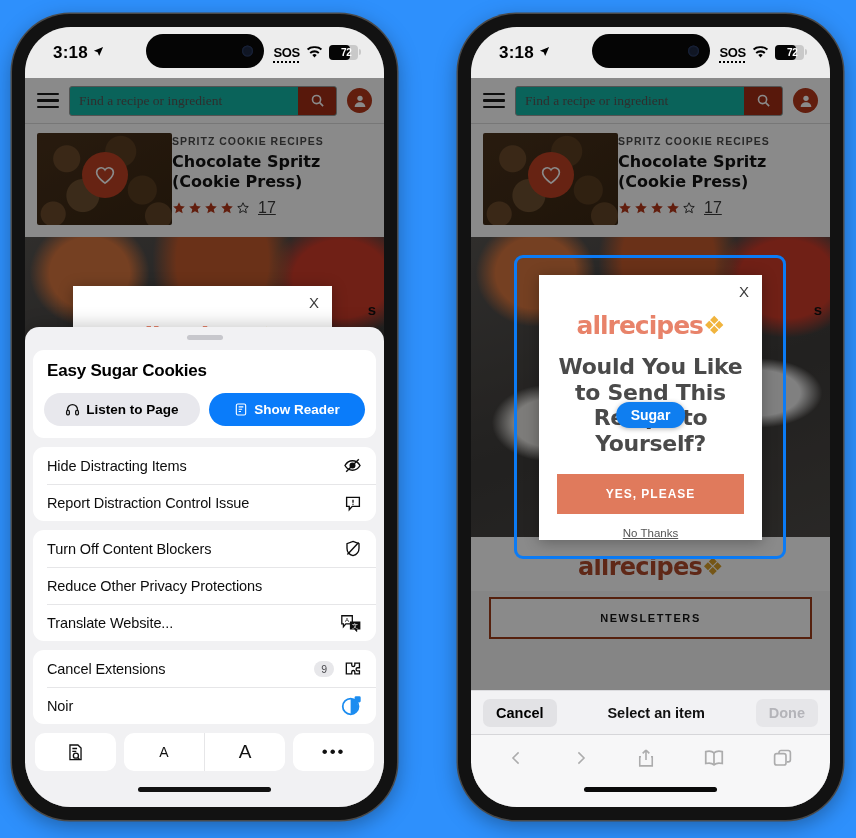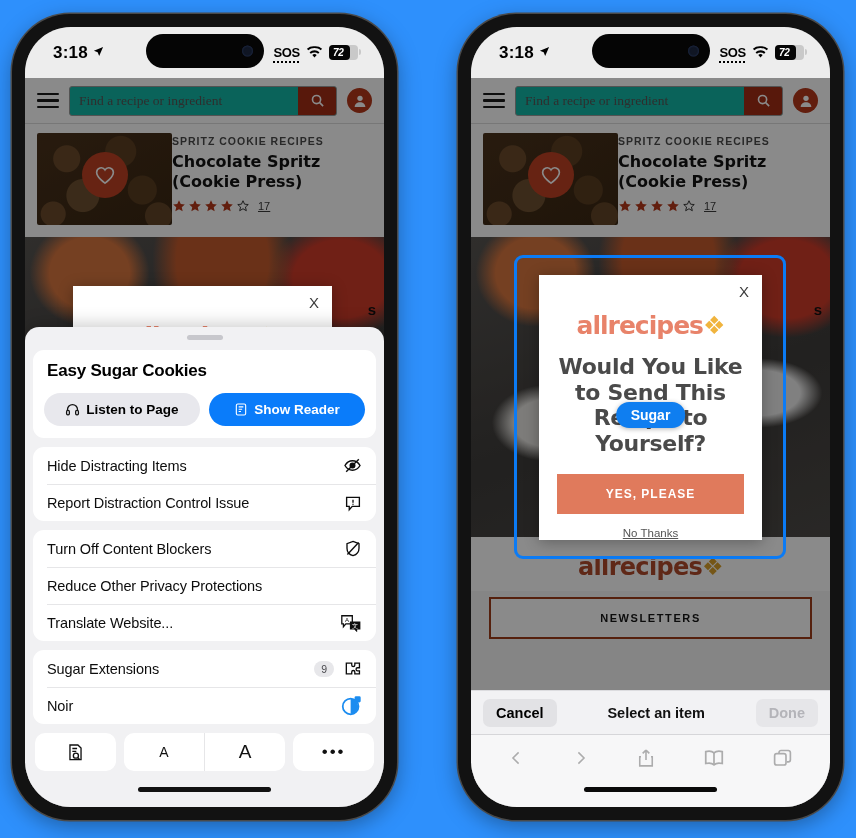--- a/index.html
+++ b/index.html
@@ -74,21 +74,21 @@
   .sb-batt::after {
     content: ""; position: absolute; right: -3px; top: 4px;
     width: 2px; height: 6px; border-radius: 0 2px 2px 0; background: #c9c9c9;
   }
   .sb-batt-fill {
     position: absolute; left: 0; top: 0; bottom: 0; width: 72%;
     background: #050505; border-radius: 4px;
   }
   .sb-batt-num {
     position: relative; z-index: 2; font-size: 10px; font-weight: bold;
-    color: #fff; padding-left: 4px; letter-spacing: -.3px; font-style: italic;
+    color: #fff; padding-left: 12px; letter-spacing: -.3px;
   }
 
   
   .webpage {
     position: absolute; left: 0; right: 0; top: 51px; bottom: 0;
     background: #f6f6f6; overflow: hidden;
   }
   .dimmer {
     position: absolute; inset: 0; background: rgba(0,0,0,.46); z-index: 4;
     pointer-events: none;
@@ -142,21 +142,21 @@
     font-size: 10.5px; font-weight: bold; letter-spacing: 1px;
     color: #4b4b4b; text-transform: uppercase; margin-bottom: 5px;
   }
   .r-title {
     font-size: 16px; font-weight: bold; color: #131313;
     line-height: 1.25; margin-bottom: 7px;
     font-family: "DejaVu Sans", sans-serif;
   }
   .r-rating { display: flex; align-items: center; gap: 2px; }
   .star { width: 14px; height: 14px; }
-  .r-count { font-size: 11px; color: #3b3b3b; margin-left: 6px; text-decoration: underline; }
+  .r-count { font-size: 16px; color: #3b3b3b; margin-left: 6px; text-decoration: underline; }
 
   .food-band {
     height: 300px; position: relative; overflow: hidden;
     background:
       radial-gradient(ellipse at 18% 12%, #d8763f 0 40px, transparent 60px),
       radial-gradient(ellipse at 55% 8%, #c45c2e 0 46px, transparent 70px),
       radial-gradient(ellipse at 88% 14%, #cf3b2a 0 48px, transparent 72px),
       radial-gradient(ellipse at 80% 52%, #ececec 0 42px, transparent 64px),
       radial-gradient(ellipse at 22% 62%, #e8e6e2 0 36px, transparent 58px),
       radial-gradient(ellipse at 48% 88%, #b33626 0 40px, transparent 62px),
@@ -498,21 +498,21 @@
                 <text x="7.5" y="9.6" font-size="7.5" fill="#0d0d0d" text-anchor="middle" font-family="Liberation Sans, sans-serif">A</text>
                 <path d="M11 9h13v10h-4v3.5L16.5 19H11z" fill="#0d0d0d"></path>
                 <text x="17.5" y="16.6" font-size="7.5" fill="#fff" text-anchor="middle" font-family="Liberation Sans, sans-serif">文</text>
               </svg>
             </span>
           </div>
         </div>
 
         <div class="card">
           <div class="row">
-            <span class="row-label">Sugar Extensions</span>
+            <span class="row-label">Cancel Extensions</span>
             <span class="row-right">
               <span class="count-badge">9</span>
               <svg width="19" height="17" viewBox="0 0 24 22" fill="none" stroke="#0d0d0d" stroke-width="1.7">
                   <path d="M4 4h7v2.4a2 2 0 104 0V4h6v6h-2.4a2 2 0 100 4H21v4h-6v-2.4a2 2 0 10-4 0V18H4z"></path>
                 </svg>
             </span>
           </div>
           <div class="row">
             <span class="row-label">Noir</span>
             <span class="row-right">

